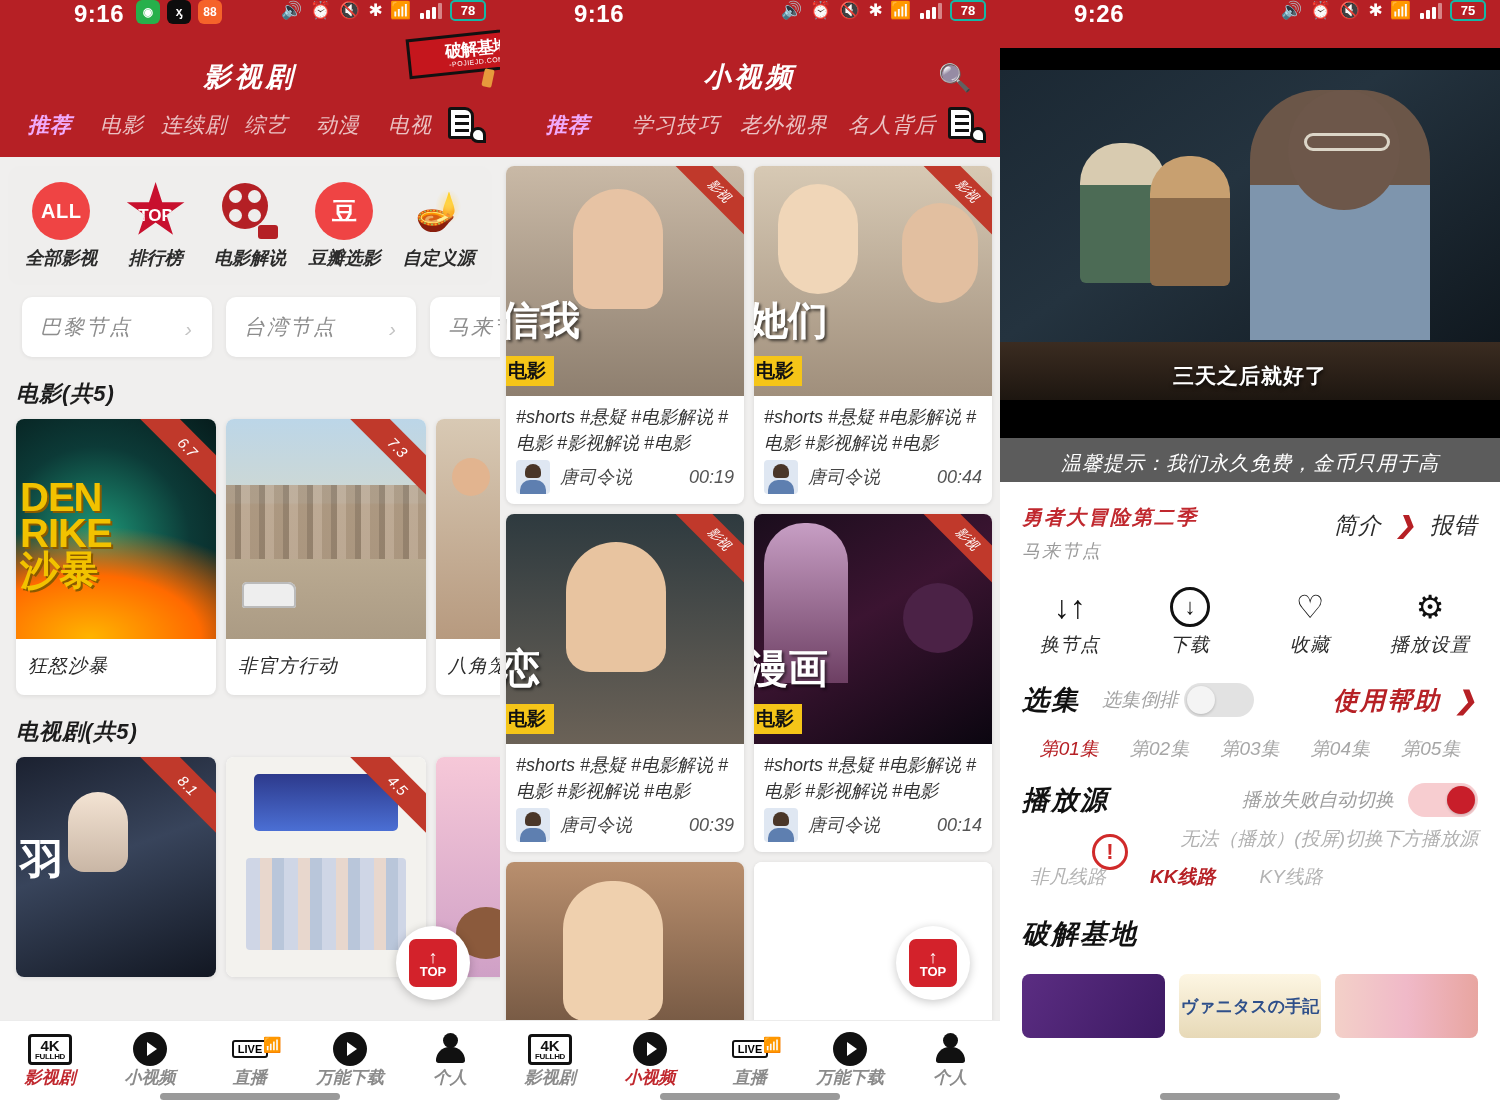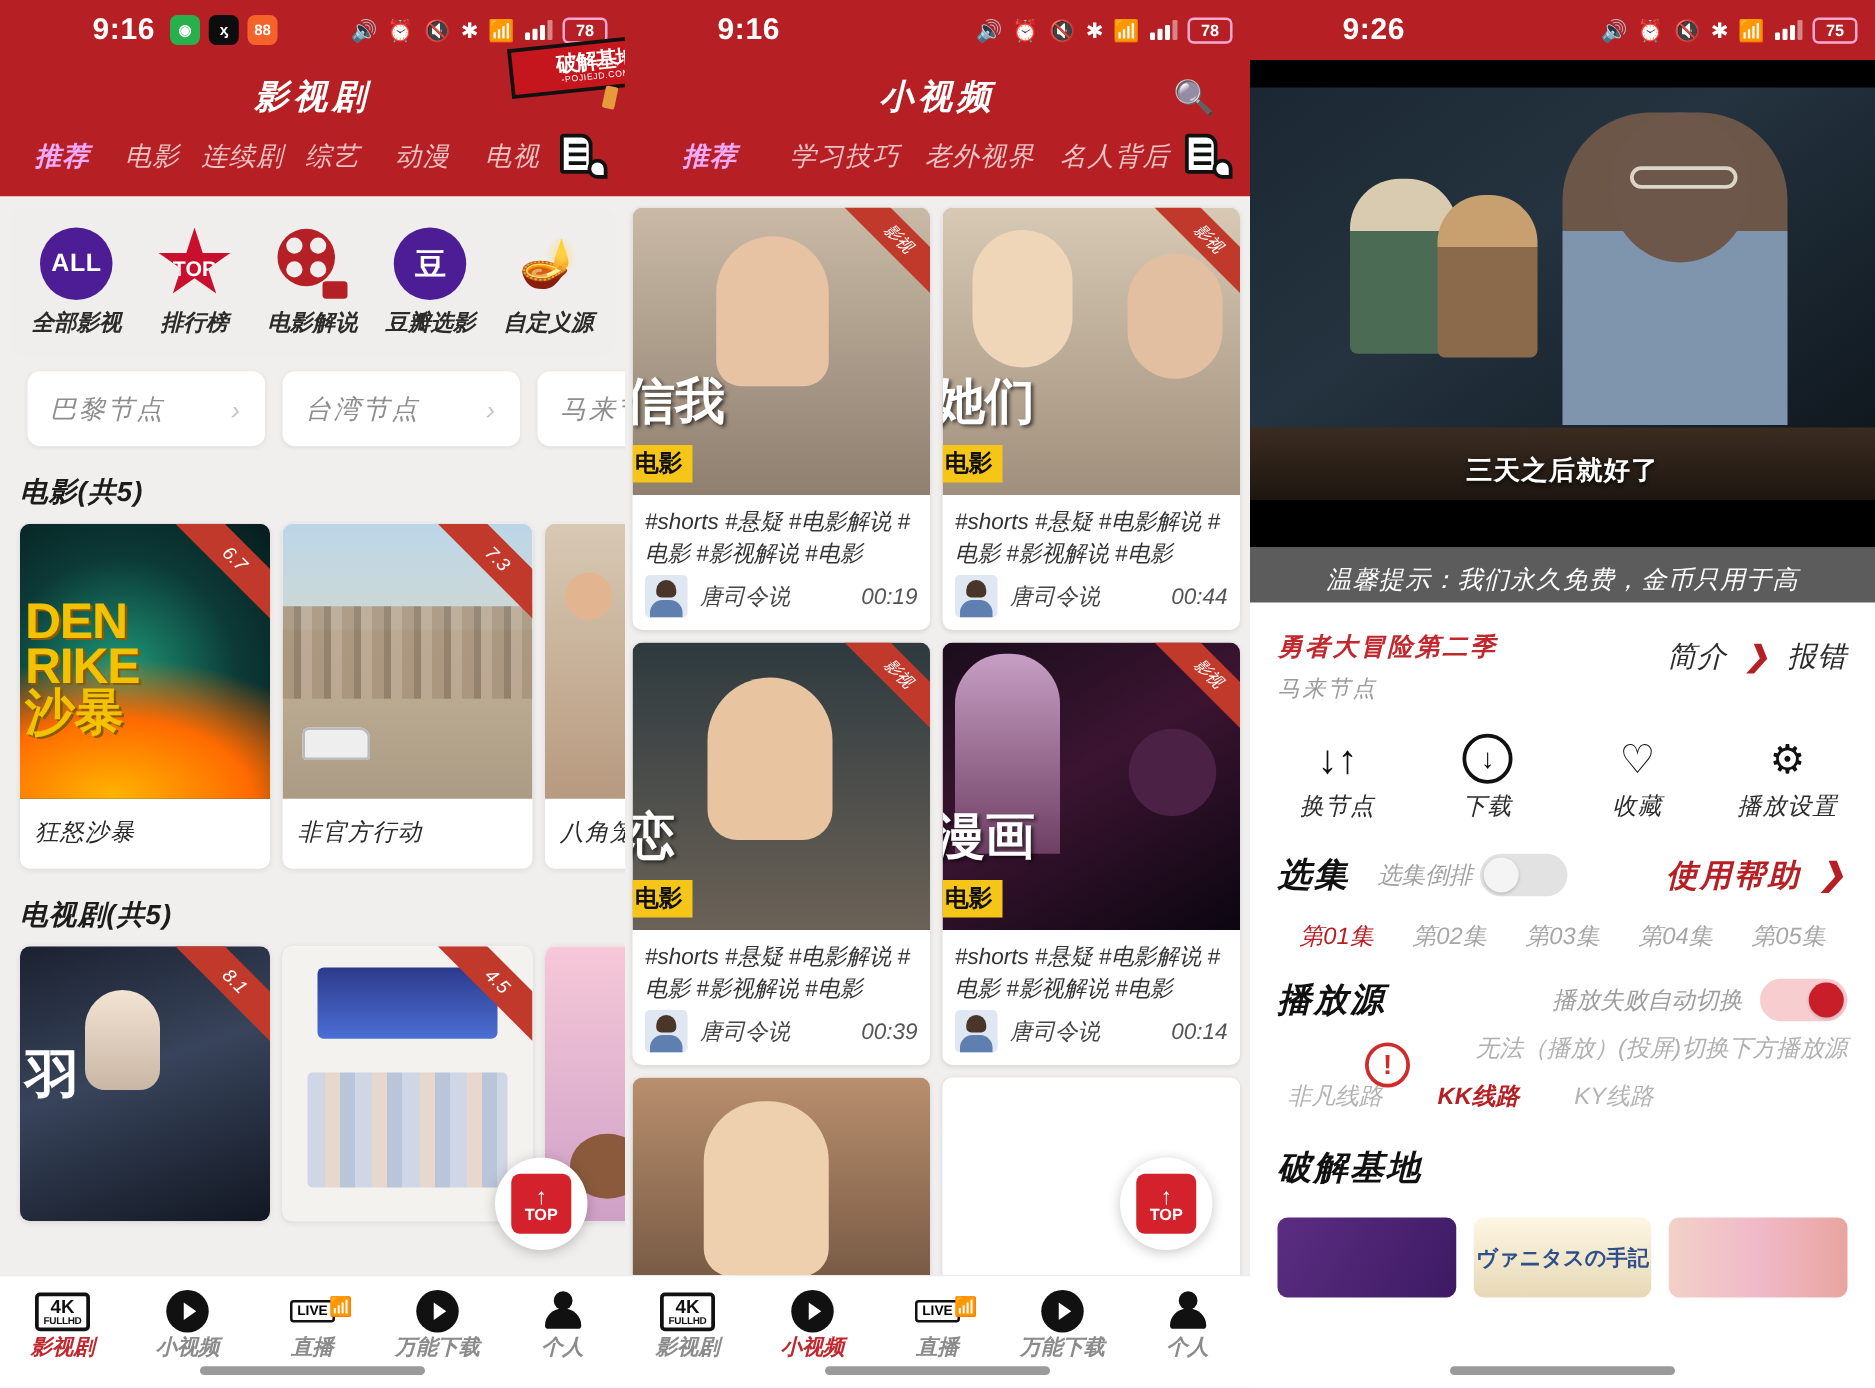--- a/index.html
+++ b/index.html
@@ -7,37 +7,37 @@
   body {
     font-family:"Liberation Sans", sans-serif;
     background:#ffffff;
     overflow:hidden;
   }
   .screens { display:flex; width:1500px; height:1110px; }
   .phone { width:500px; height:1110px; position:relative; overflow:hidden; background:#f0efee; }
 
   
   .statusbar {
-    height:48px; background:#b62025; display:flex; align-items:center;
+    height:48px; background:#b62025; display:flex; align-items:flex-start;
     padding:0 14px; color:#fff; position:relative; z-index:40;
   }
   .sb-time { font-size:24px; font-weight:bold; letter-spacing:.5px; margin-left:60px; }
   .sb-apps { display:flex; gap:7px; margin-left:12px; align-items:center; }
   .sb-app { width:24px; height:24px; border-radius:6px; display:flex; align-items:center;
             justify-content:center; font-size:12px; color:#fff; font-weight:bold; }
   .sb-app.g { background:#27b04b; }
   .sb-app.k { background:#0d0d0d; }
   .sb-app.o { background:#f5632a; }
   .sb-right { margin-left:auto; display:flex; align-items:center; gap:8px; }
   .sb-ic { font-size:17px; line-height:1; display:inline-block; }
   .sb-bars { display:flex; align-items:flex-end; gap:2px; height:16px; }
   .sb-bars i { width:4px; background:#fff; display:block; border-radius:1px; }
   .sb-bars i:nth-child(1){height:6px}.sb-bars i:nth-child(2){height:9px}
   .sb-bars i:nth-child(3){height:12px}.sb-bars i:nth-child(4){height:16px;opacity:.45}
-  .sb-batt { border:2px solid #f9a8d4; border-radius:5px; padding:1px 5px; font-size:13px;
+  .sb-batt { border:2px solid #14b8a6; border-radius:5px; padding:1px 5px; font-size:13px;
              font-weight:bold; min-width:36px; text-align:center; }
 
   
   .apphdr { background:#b62025; position:relative; z-index:30; }
   .apphdr-title { text-align:center; color:#fff; font-size:27px; font-weight:bold;
                   letter-spacing:4px; padding:11px 0 12px; font-style:italic; }
   .search-ic { position:absolute; right:28px; top:14px; font-size:27px; }
   .tabs { display:flex; align-items:center; padding:0 14px 14px; gap:0; }
   .tab { color:rgba(255,255,255,.72); font-size:21px; font-style:italic; flex:1;
          text-align:center; white-space:nowrap; letter-spacing:1px; }
@@ -51,21 +51,21 @@
       border:3px solid #111; border-radius:50% 50% 0 50%; transform:rotate(0deg); background:#fff; }
 
   
   .p1-body { position:absolute; top:160px; left:0; right:0; bottom:90px; overflow:hidden;
              background:#f0efee; }
   .quickcard { margin:6px 8px 0; background:#efeeed; border-radius:12px; padding:14px 6px 16px;
                display:flex; }
   .qi { flex:1; text-align:center; }
   .qi-ic { width:62px; height:62px; margin:0 auto 6px; display:flex; align-items:center;
            justify-content:center; }
-  .circ { width:58px; height:58px; border-radius:50%; background:#4c1d95; color:#fff;
+  .circ { width:58px; height:58px; border-radius:50%; background:#ef4444; color:#fff;
           display:flex; align-items:center; justify-content:center; font-weight:bold; }
   .circ.all { font-size:20px; letter-spacing:.5px; }
   .star { width:60px; height:58px; background:#c8102e; color:#fff; font-weight:bold;
           font-size:17px; display:flex; align-items:center; justify-content:center;
           clip-path:polygon(50% 0%,61% 35%,98% 35%,68% 57%,79% 91%,50% 70%,21% 91%,32% 57%,2% 35%,39% 35%);
           padding-top:10px; }
   .reel { width:56px; height:56px; position:relative; }
   .reel .rc { position:absolute; width:46px; height:46px; border-radius:50%; background:#b42025;
               left:0; top:0; }
   .reel .rc:before,.reel .rc:after { content:""; position:absolute; width:13px; height:13px;

